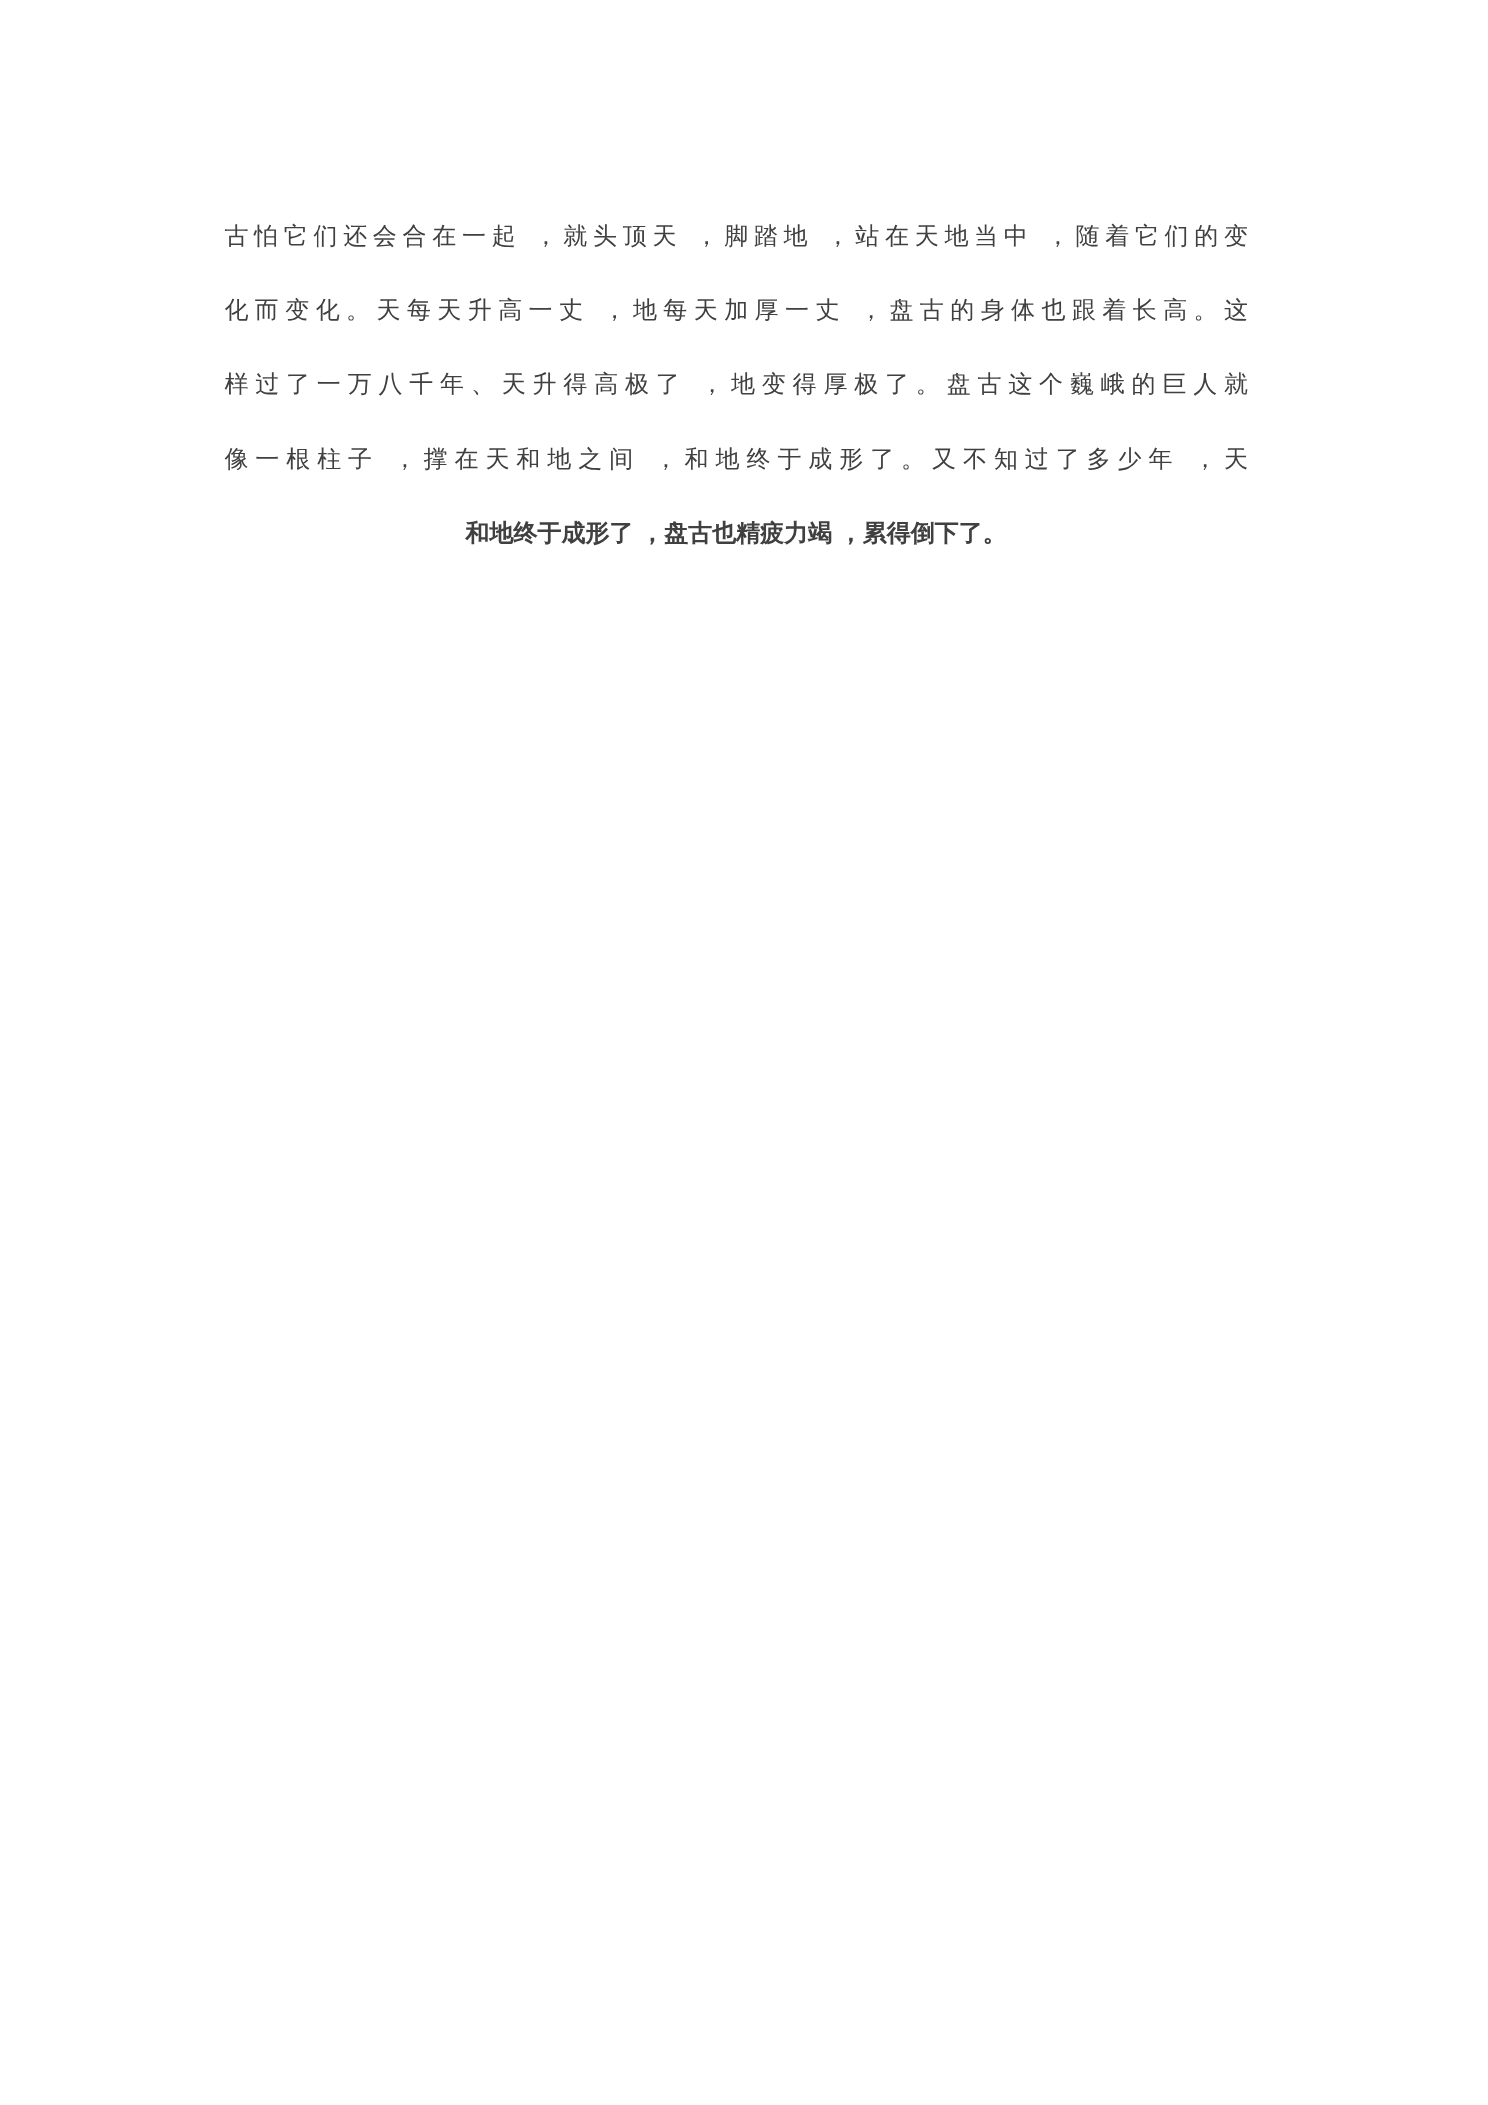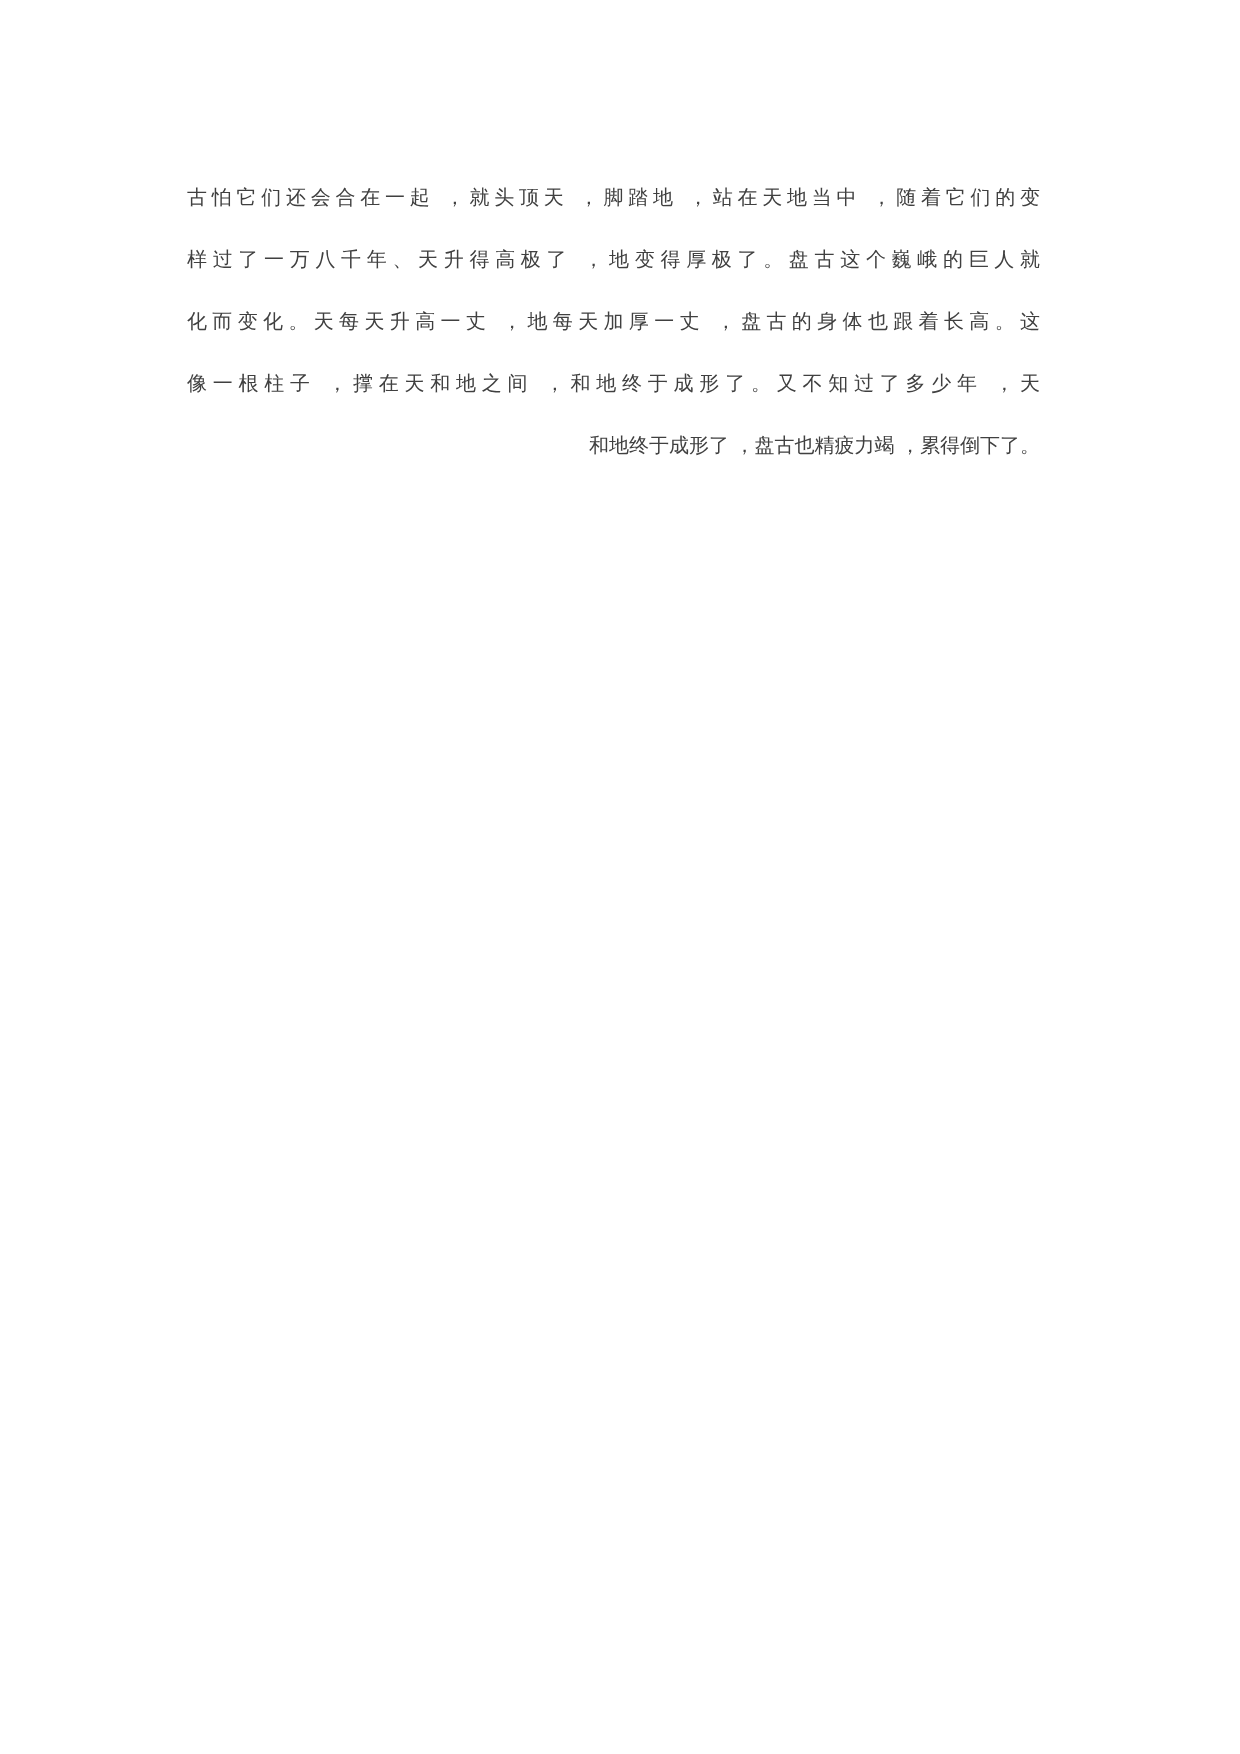--- a/index.html
+++ b/index.html
@@ -28,27 +28,28 @@
   .text-line {
     height: 62px;
     overflow: hidden;
   }
   .text-line.justified {
     text-align: justify;
     text-align-last: justify;
     text-justify: inter-character;
   }
   .text-line.last-line {
-    text-align: right;
+    text-align: center;
+    font-weight: bold;
   }
 </style>
 </head>
 <body>
 
 <div class="page">
   <div class="paragraph">
     <div class="text-line justified">古怕它们还会合在一起 ，就头顶天 ，脚踏地 ，站在天地当中 ，随着它们的变</div>
+    <div class="text-line justified">化而变化。天每天升高一丈 ，地每天加厚一丈 ，盘古的身体也跟着长高。这</div>
     <div class="text-line justified">样过了一万八千年、天升得高极了 ，地变得厚极了。盘古这个巍峨的巨人就</div>
-    <div class="text-line justified">化而变化。天每天升高一丈 ，地每天加厚一丈 ，盘古的身体也跟着长高。这</div>
     <div class="text-line justified">像一根柱子 ，撑在天和地之间 ，和地终于成形了。又不知过了多少年 ，天</div>
     <div class="text-line last-line">和地终于成形了 ，盘古也精疲力竭 ，累得倒下了。</div>
   </div>
 </div>
 
 </body></html>

